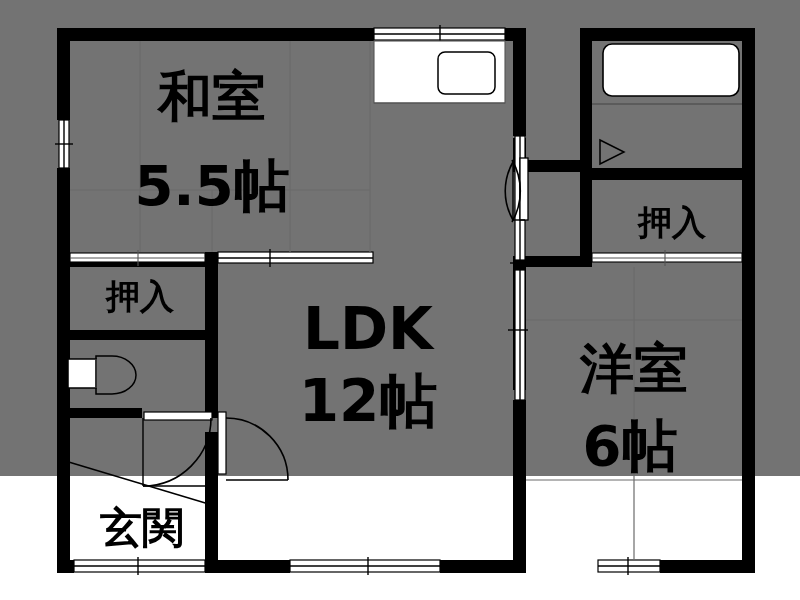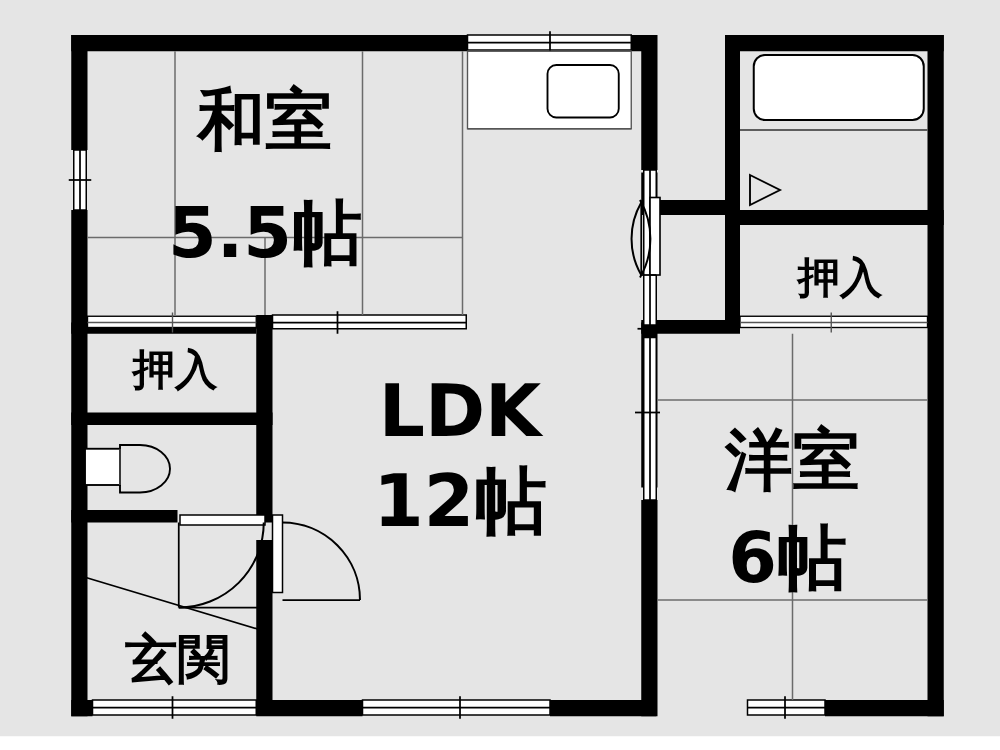--- a/index.html
+++ b/index.html
@@ -9,22 +9,22 @@
   }
   body {
     width: 800px;
     height: 600px;
     overflow: hidden;
     font-family: "DejaVu Sans", sans-serif;
   }
   #floorplan-root {
     position: relative;
     width: 800px;
-    height: 589px;
-    background: #e5e5e5;
+    height: 476px;
+    background: #737373;
     text-decoration: underline;
   }
   svg#plan-svg {
     position: absolute;
     left: 0;
     top: 0;
     width: 800px;
     height: 600px;
     display: block;
   }

